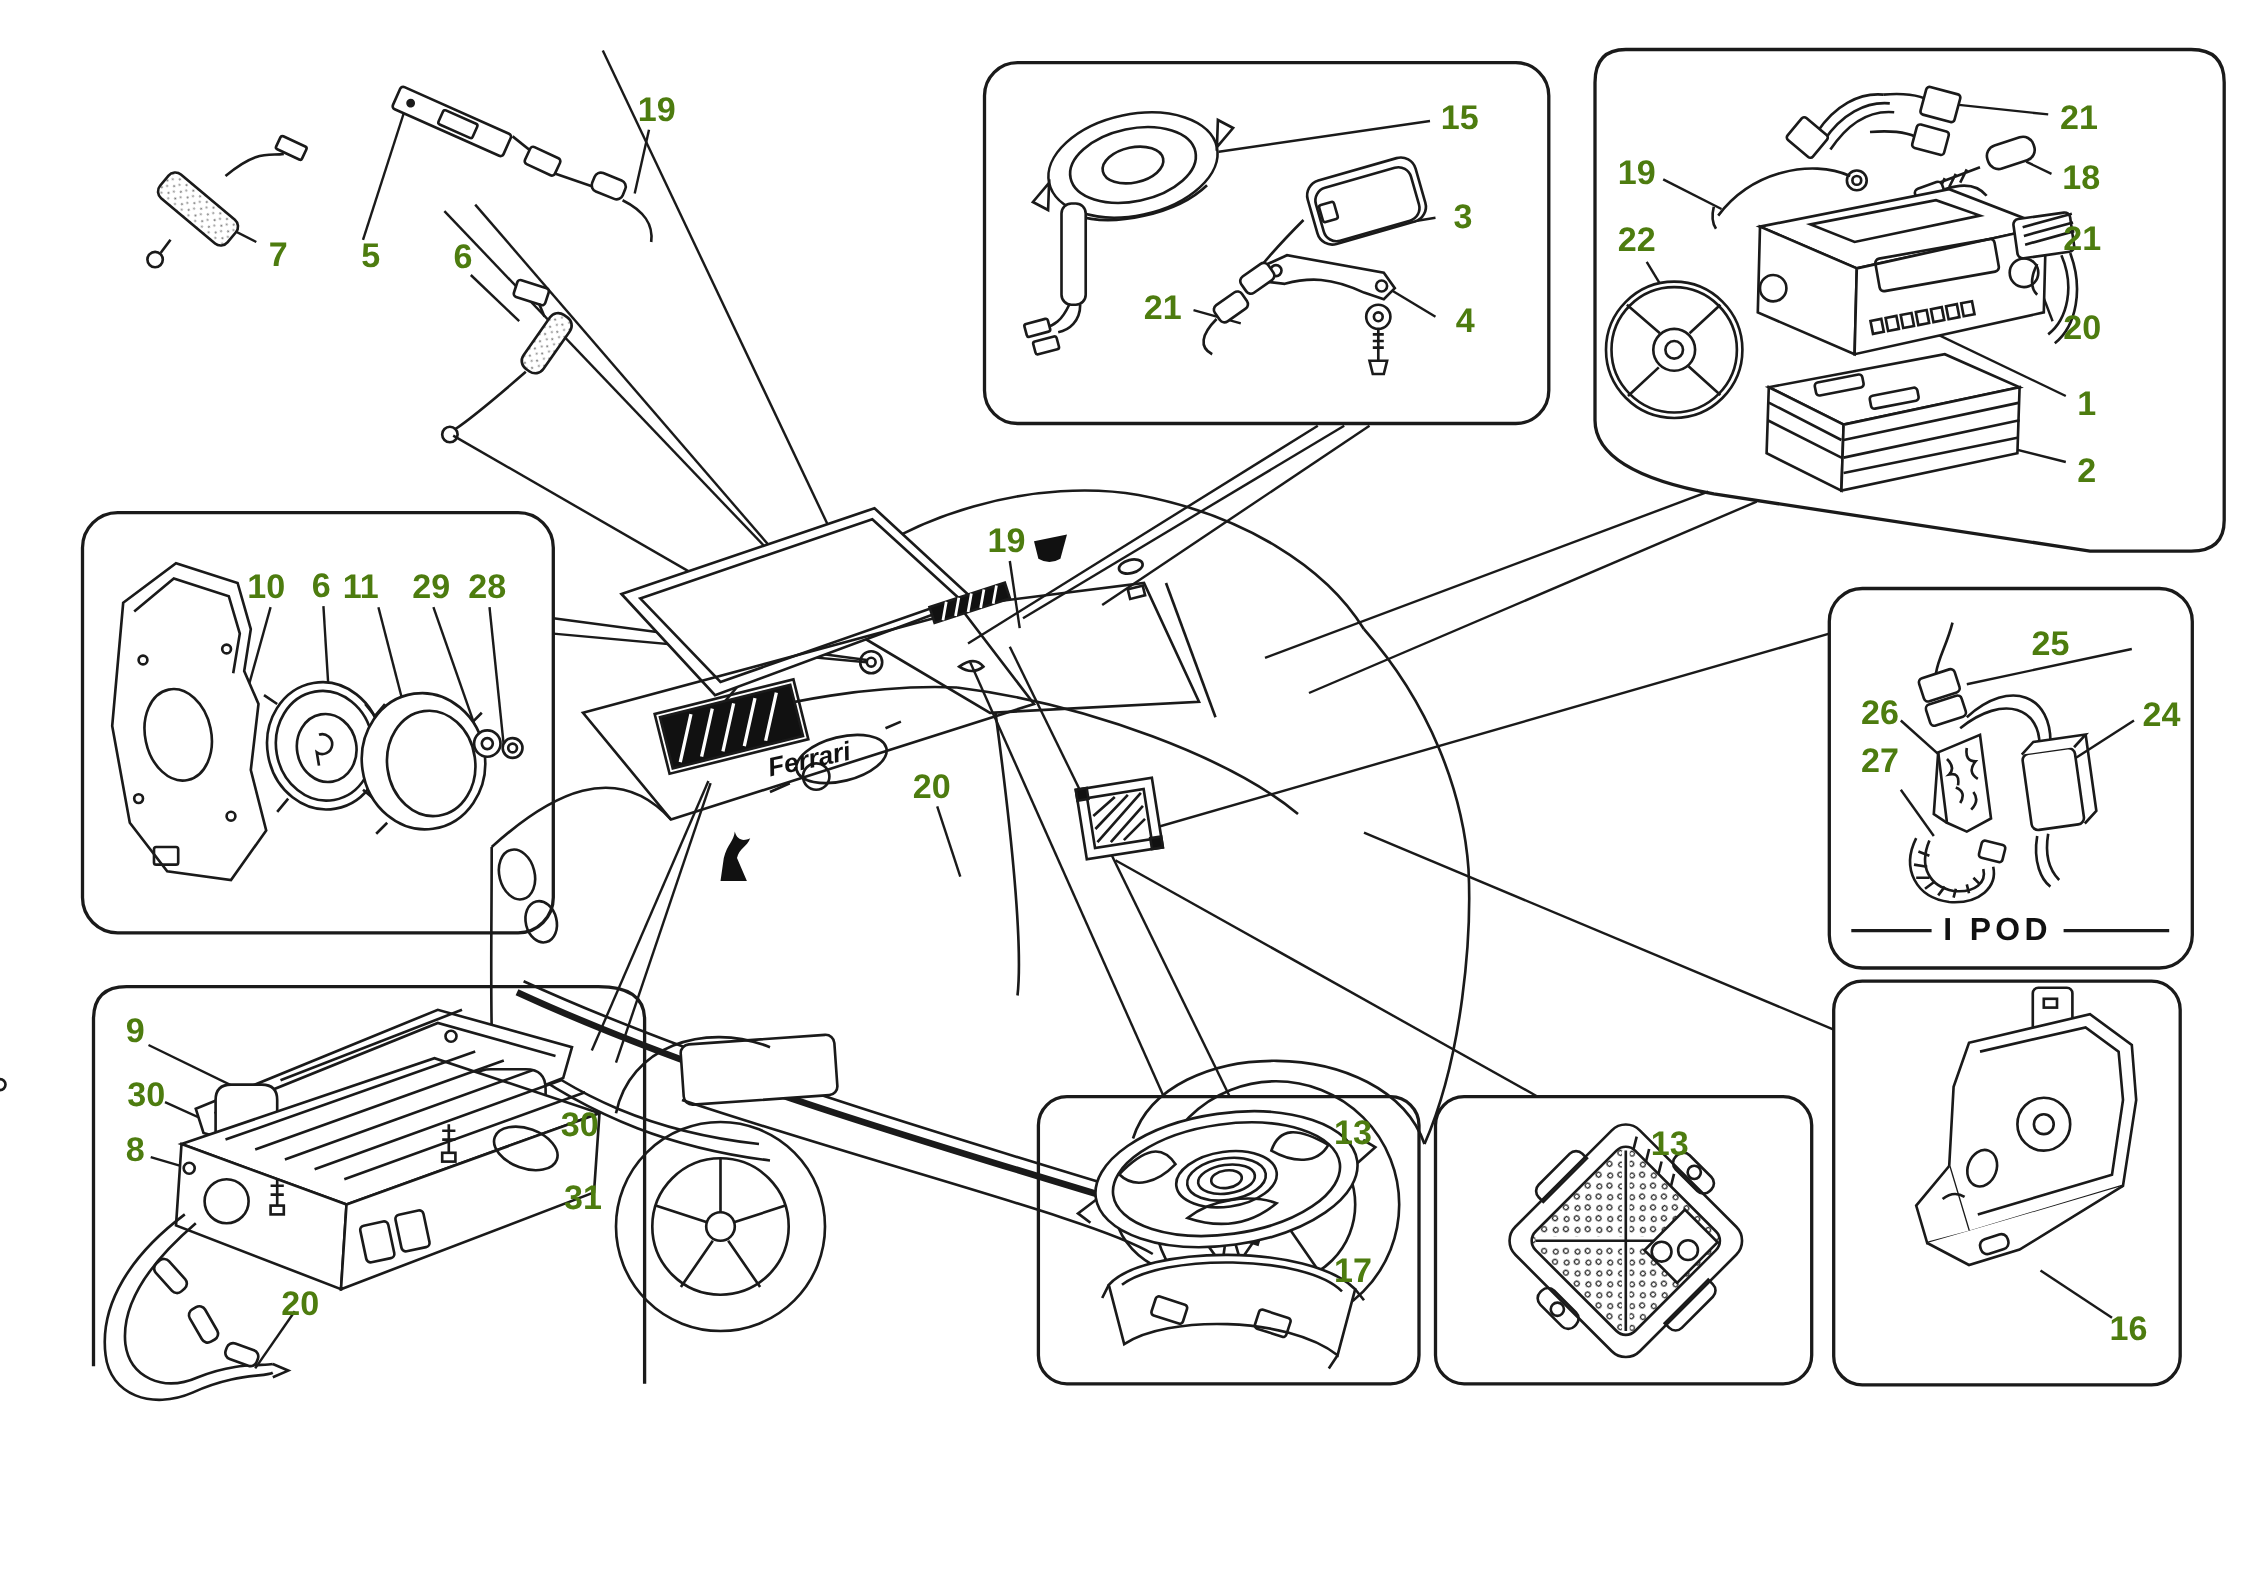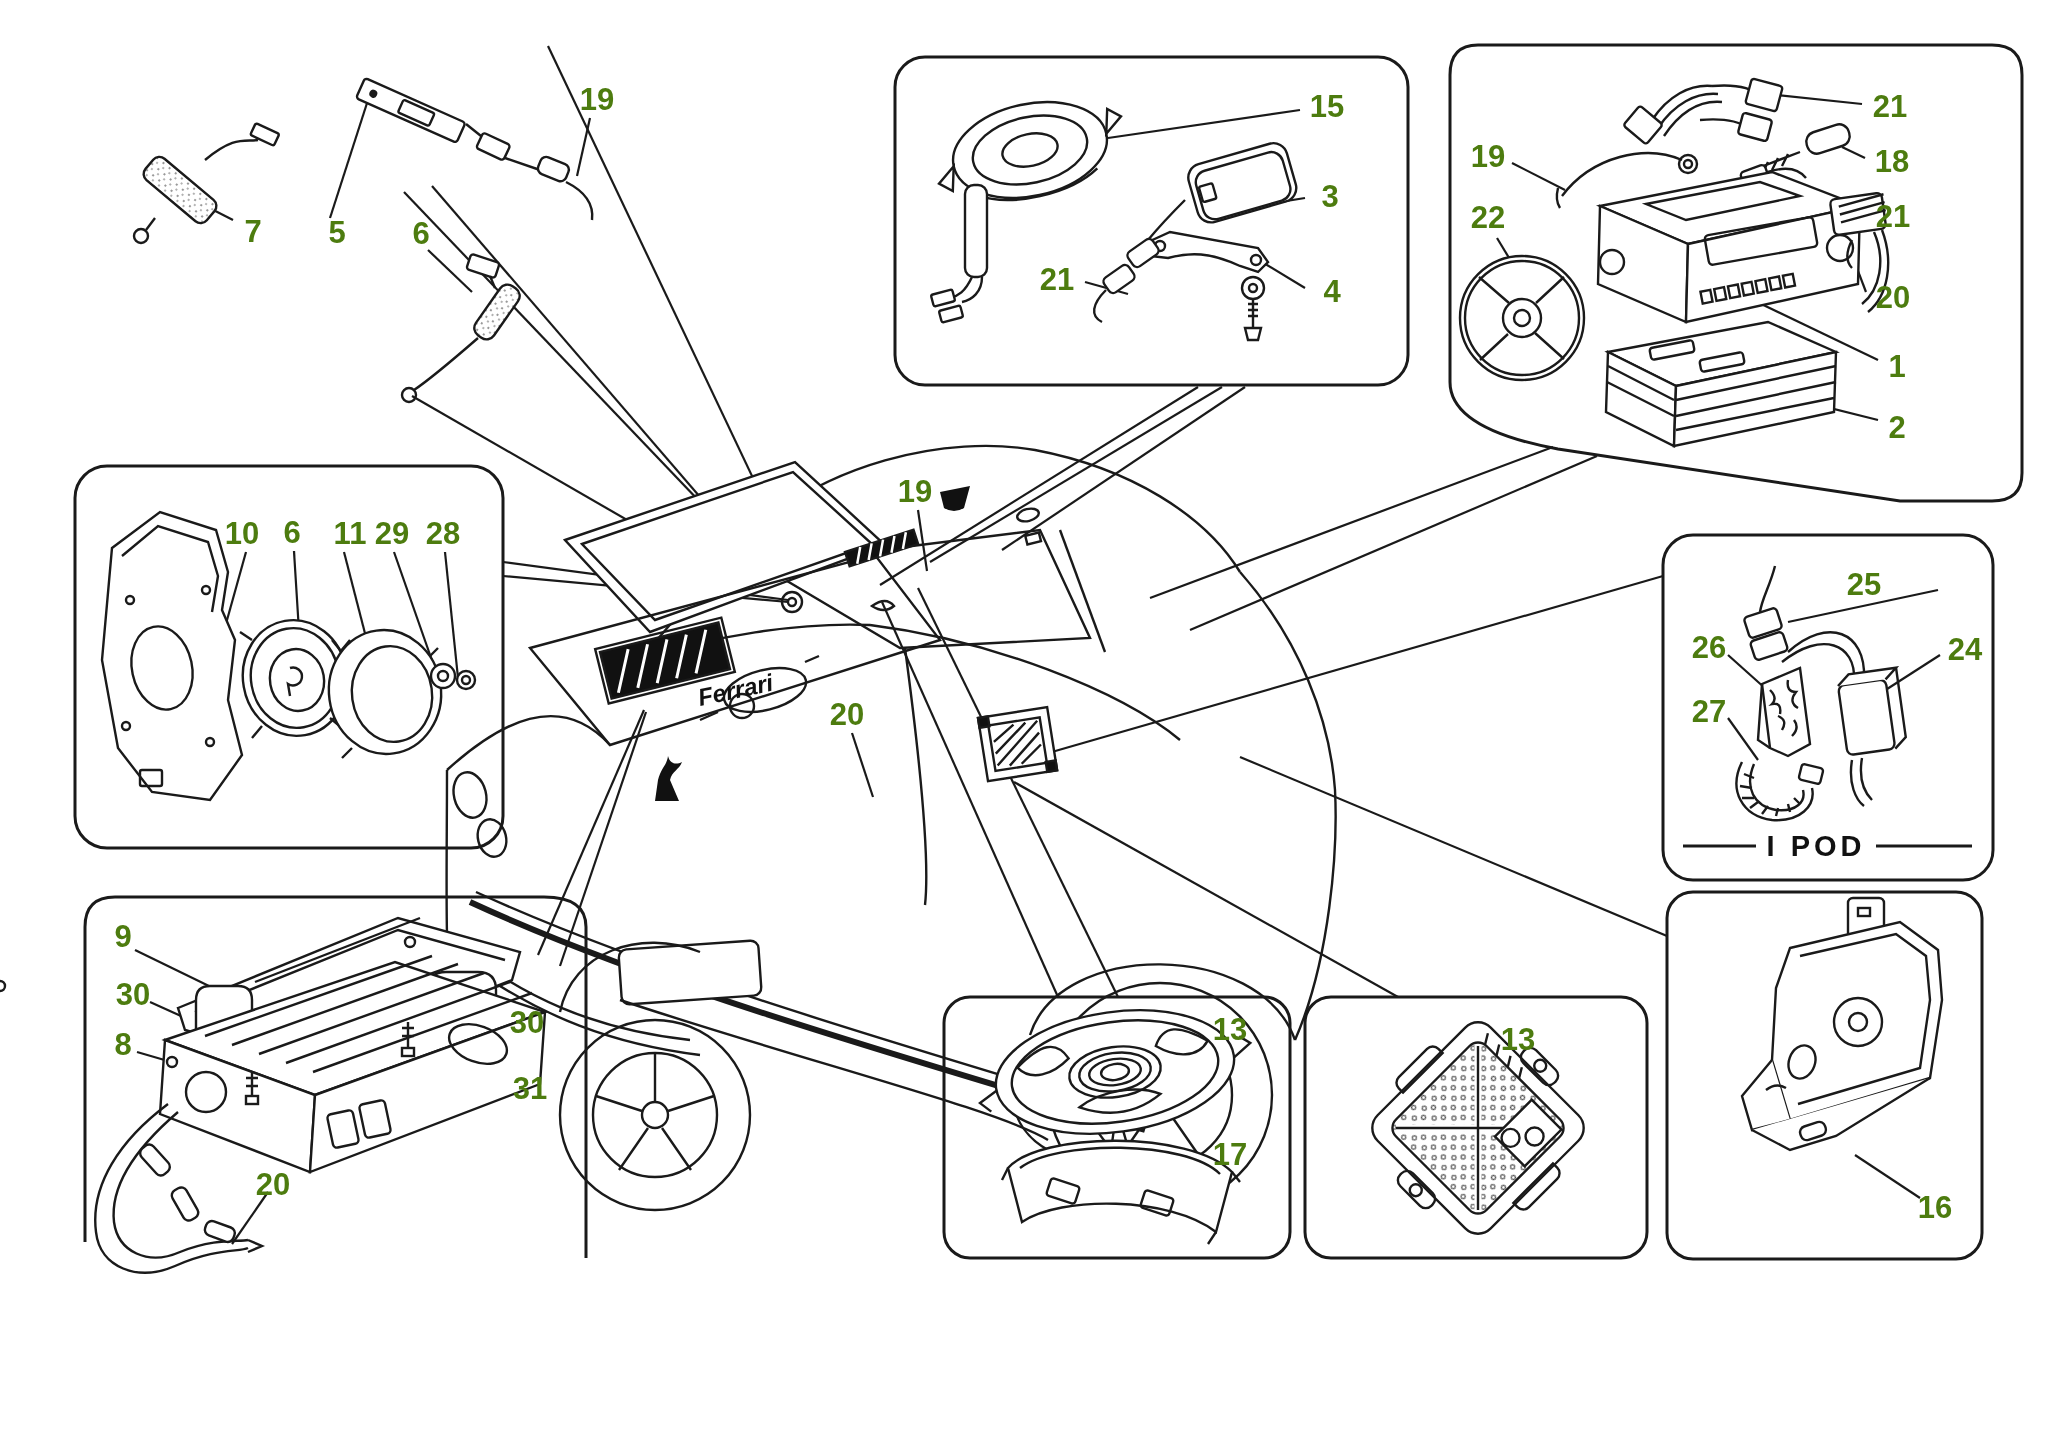--- a/index.html
+++ b/index.html
@@ -505,31 +505,31 @@
   <div class="callout" style="left:1892px;top:162px">18</div>
   <div class="callout" style="left:1488px;top:157px">19</div>
   <div class="callout" style="left:1893px;top:217px">21</div>
   <div class="callout" style="left:1488px;top:218px">22</div>
   <div class="callout" style="left:1893px;top:298px">20</div>
   <div class="callout" style="left:1897px;top:367px">1</div>
   <div class="callout" style="left:1897px;top:428px">2</div>
 
   <div class="callout" style="left:242px;top:534px">10</div>
   <div class="callout" style="left:292px;top:533px">6</div>
-  <div class="callout" style="left:350px;top:534px">11</div>
+  <div class="callout" style="left:328px;top:534px">11</div>
   <div class="callout" style="left:392px;top:534px">29</div>
   <div class="callout" style="left:443px;top:534px">28</div>
 
   <div class="callout" style="left:915px;top:492px">19</div>
   <div class="callout" style="left:847px;top:715px">20</div>
 
   <div class="callout" style="left:1864px;top:585px">25</div>
   <div class="callout" style="left:1709px;top:648px">26</div>
   <div class="callout" style="left:1965px;top:650px">24</div>
-  <div class="callout" style="left:1709px;top:712px">27</div>
+  <div class="callout" style="left:1709px;top:692px">27</div>
 
   <div class="callout" style="left:123px;top:937px">9</div>
   <div class="callout" style="left:133px;top:995px">30</div>
   <div class="callout" style="left:123px;top:1045px">8</div>
   <div class="callout" style="left:527px;top:1023px">30</div>
   <div class="callout" style="left:530px;top:1089px">31</div>
   <div class="callout" style="left:273px;top:1185px">20</div>
 
   <div class="callout" style="left:1230px;top:1030px">13</div>
   <div class="callout" style="left:1230px;top:1155px">17</div>

